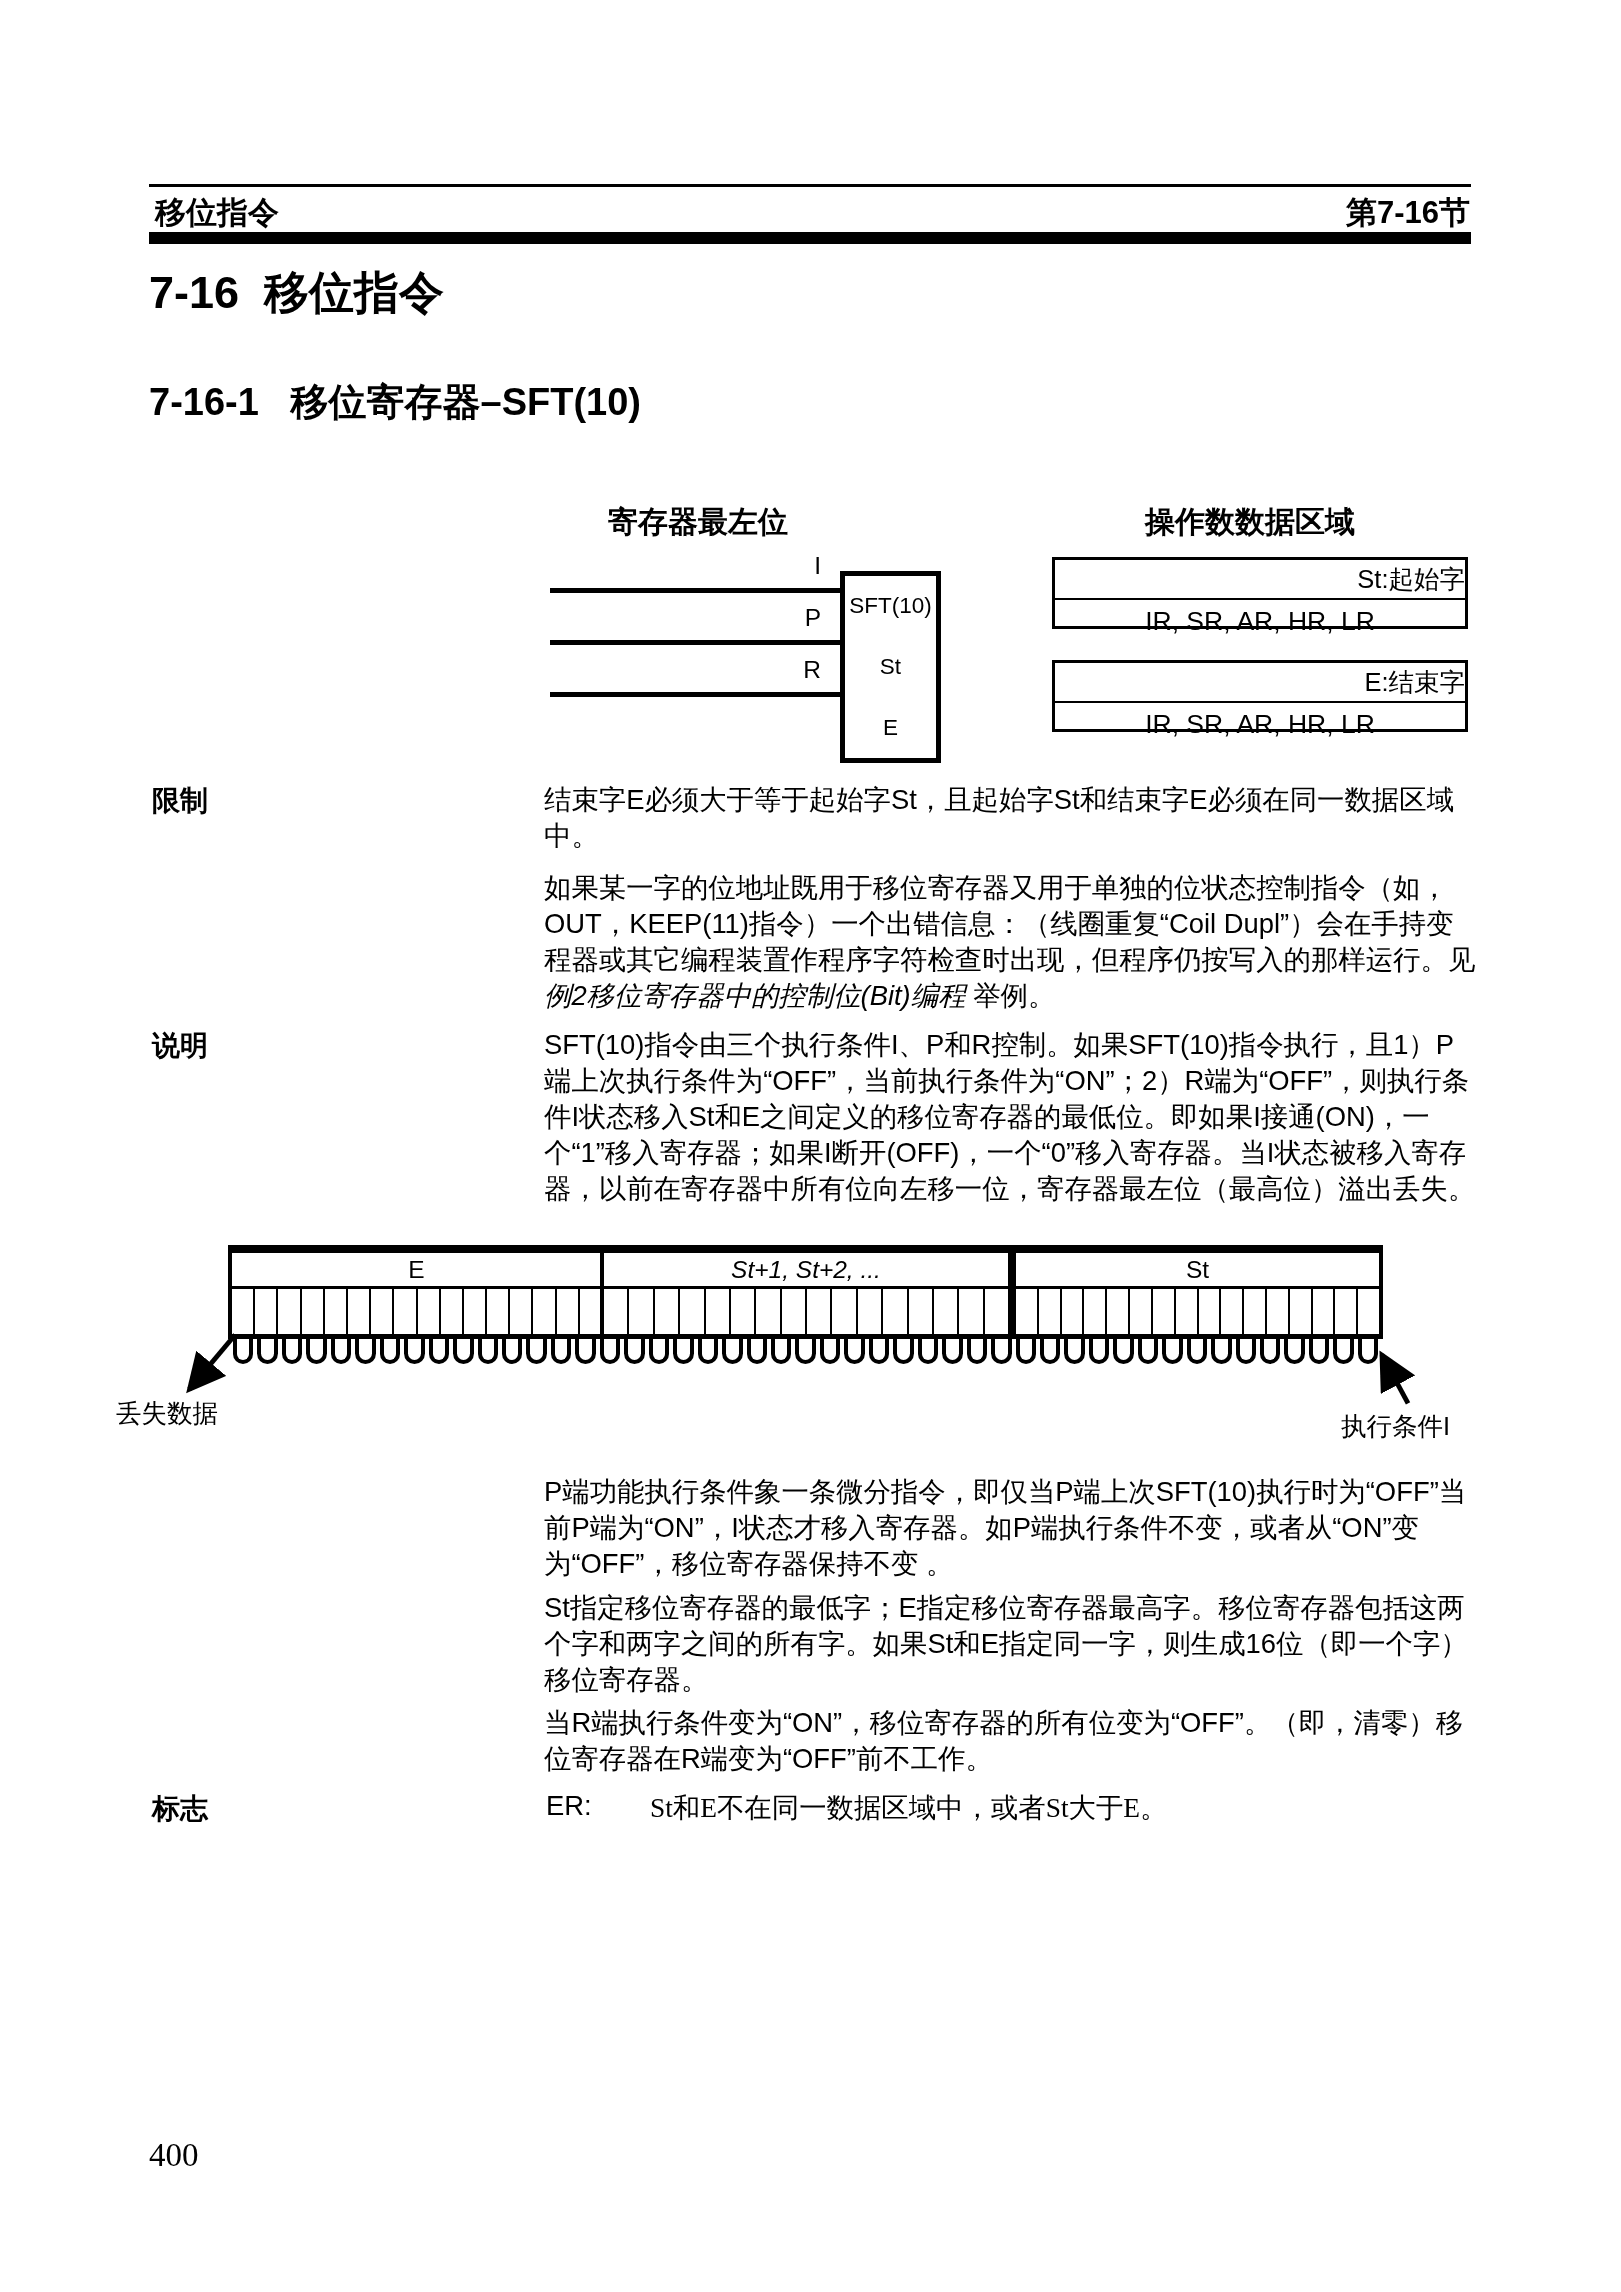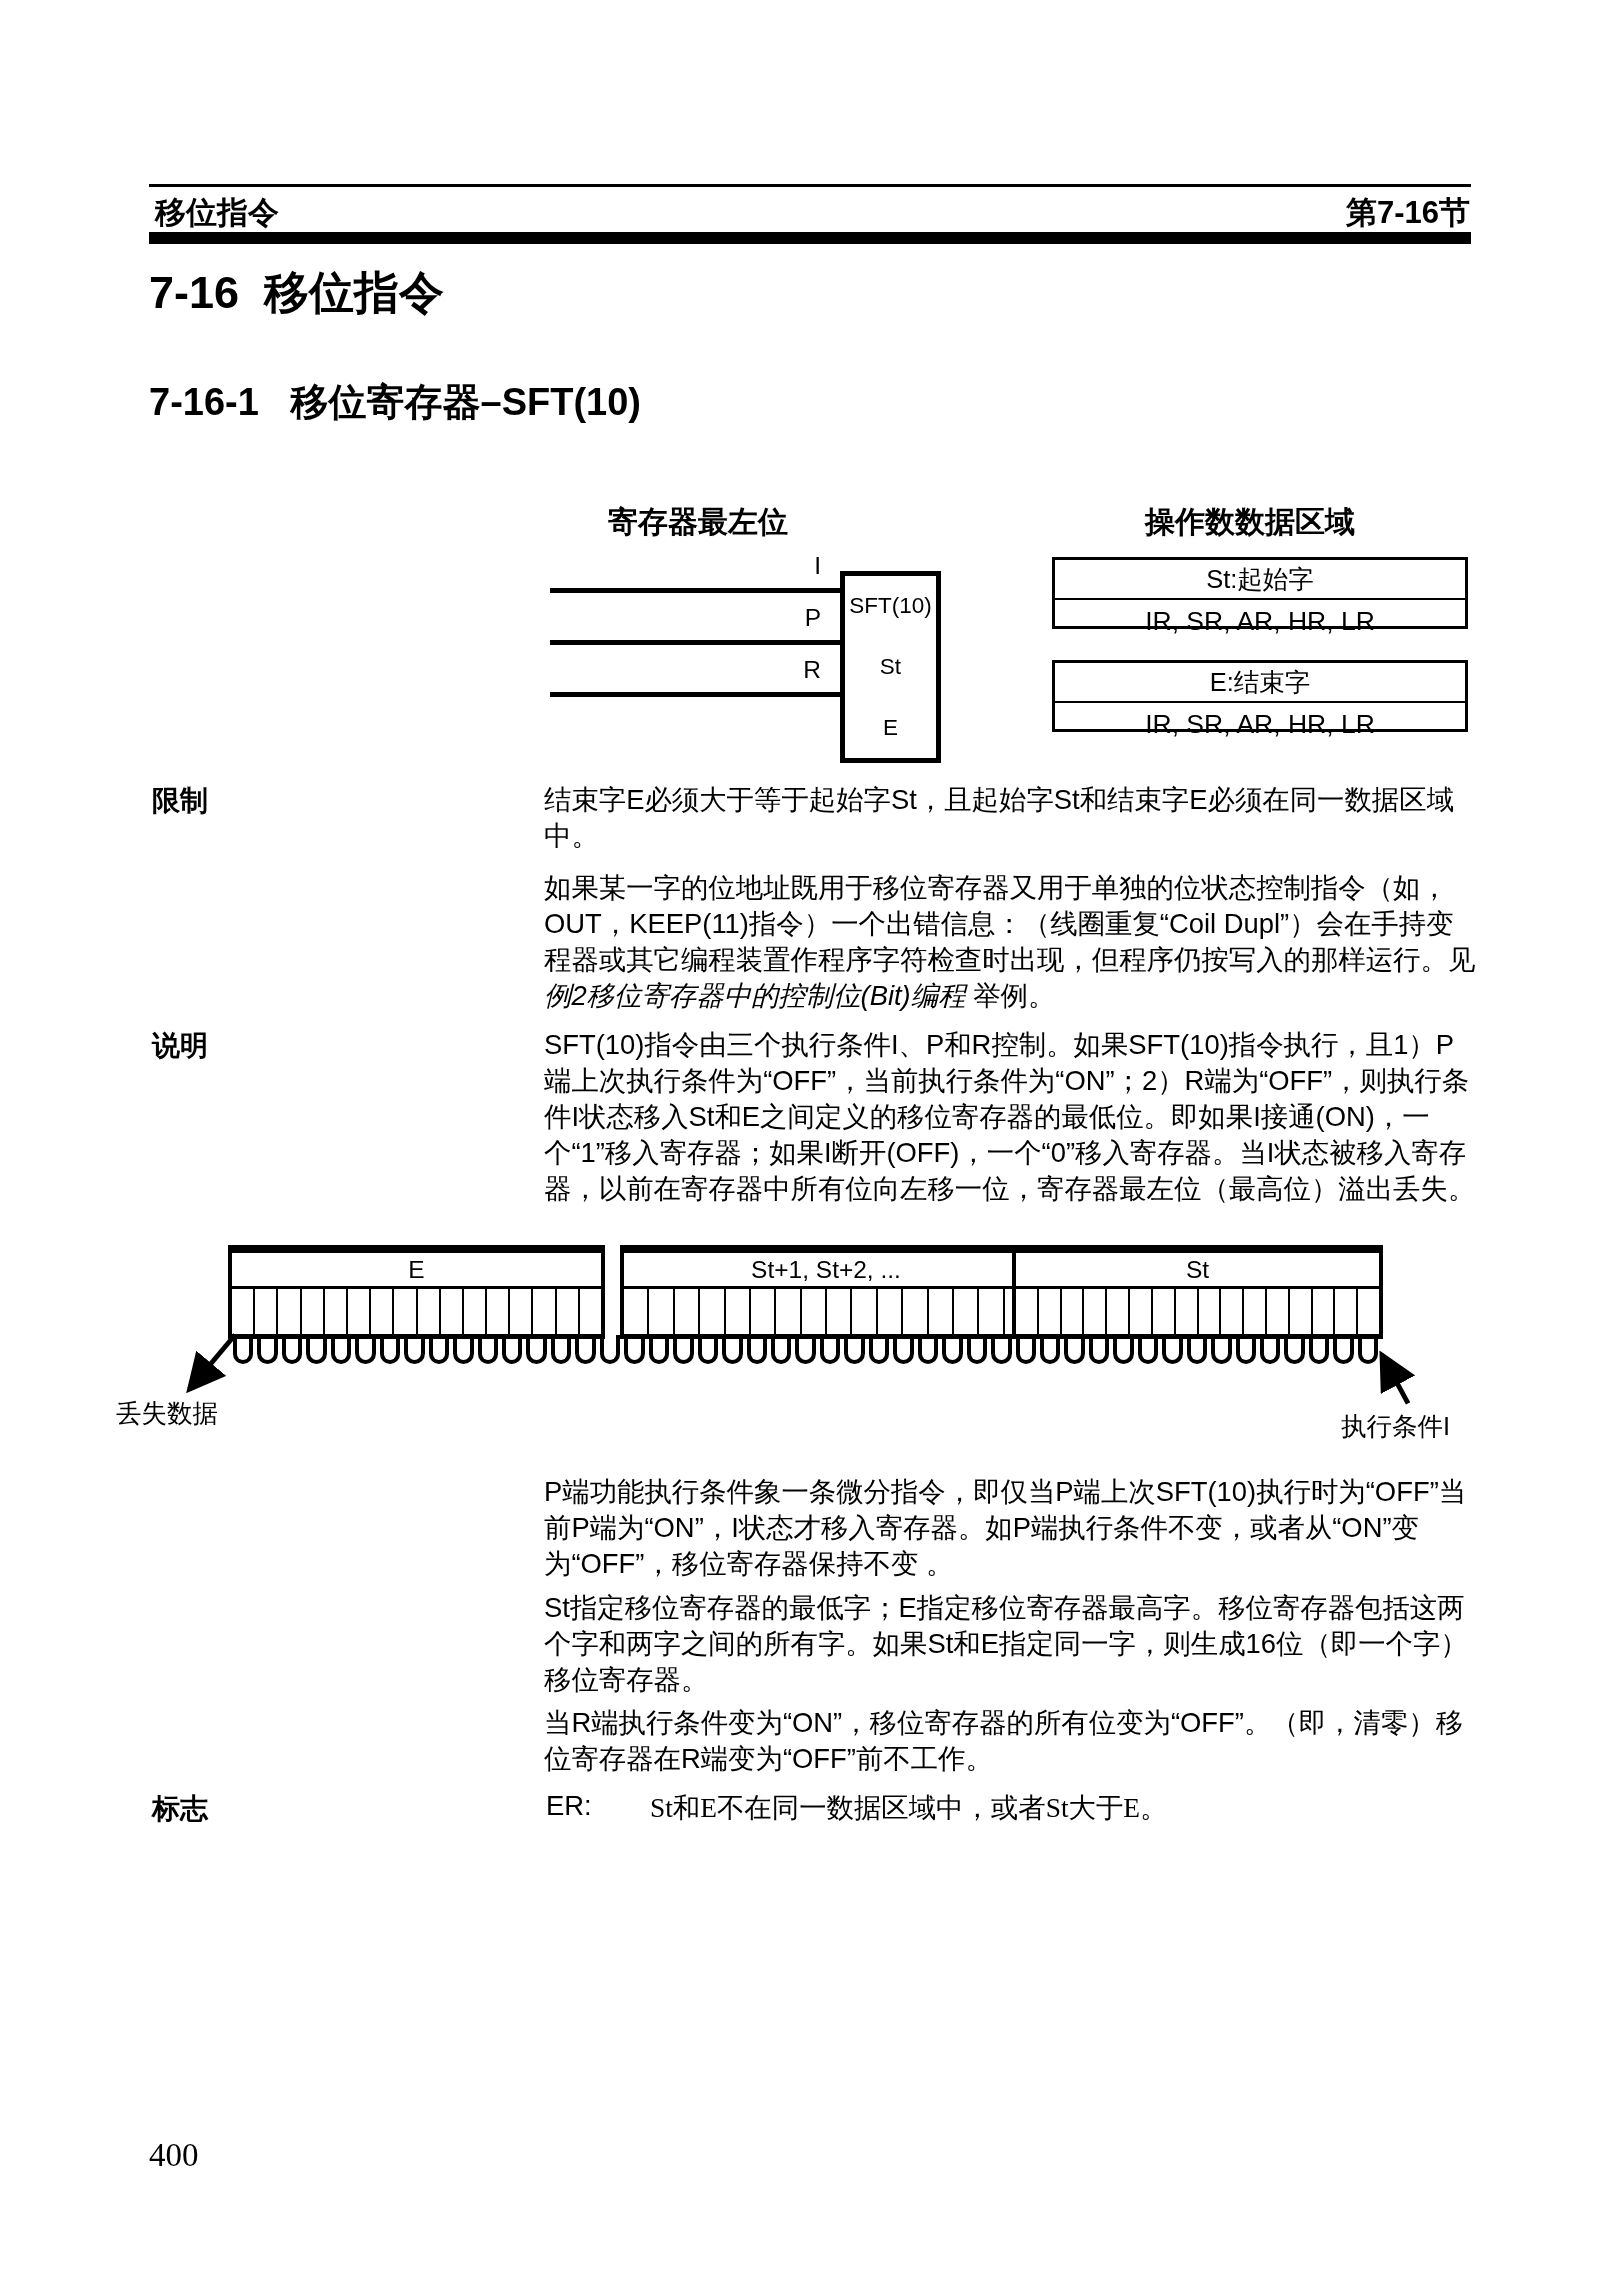--- a/index.html
+++ b/index.html
@@ -30,36 +30,36 @@
     box-sizing:border-box; border:5.9px solid #000;
     display:flex; flex-direction:column; justify-content:space-around; align-items:center;
     font-size:22.5px;
   }
   
   .optable {
     position:absolute; left:1052px; width:416px; box-sizing:border-box;
     border:3.9px solid #000; background:#fff;
   }
   .optable-st { top:557px; } .optable-e { top:660px; }
-  .optable .hdr { height:38px; line-height:38px; text-align:center; font-size:25.5px; border-bottom:2.9px solid #000; }
+  .optable .hdr { height:38px; line-height:38px; text-align:right; font-size:25.5px; border-bottom:2.9px solid #000; }
   .optable .val { height:26px; line-height:42px; text-align:center; font-size:26.5px; }
   
   .side-label { position:absolute; left:152px; font-size:28px; font-weight:bold; }
   .body-text  { position:absolute; left:544px; width:933px; font-size:27.4px; line-height:36px; }
   .lbl-restrict { top:782px; }  .p-restrict-1 { top:782px; }  .p-restrict-2 { top:870px; }
   .lbl-desc { top:1027px; }     .p-desc-1 { top:1027px; }
   .p-desc-2 { top:1474px; }     .p-desc-3 { top:1590px; }     .p-desc-4 { top:1705px; }
   .italic { font-style:italic; }
   
   .regbox {
     position:absolute; top:1245px; box-sizing:border-box; background:#fff;
     border:4.9px solid #000; border-top-width:8.8px; border-bottom-width:5.9px;
   }
   .regbox-e  { left:228px;  width:377px; }
-  .regbox-m  { left:620px;  width:412px; }
+  .regbox-m  { left:600px;  width:412px;font-style:italic; }
   .regbox-st { left:1012px; width:371px; }
   .regbox .wordlabel { height:33px; line-height:33px; text-align:center; font-size:24.5px; border-bottom:3.9px solid #000; }
   .regbox .bitrow { display:flex; height:45px; }
   .bit { flex:1; }
   .bit + .bit { border-left:2.9px solid #000; }
   .scallops { position:absolute; left:231px; top:1335px; width:1149px; height:29px; display:flex; }
   .scallop {
     flex:1; margin:0 2px; height:24.5px;
     border:4.9px solid #000; border-top:none; border-radius:0 0 11.8px 11.8px;
   }

